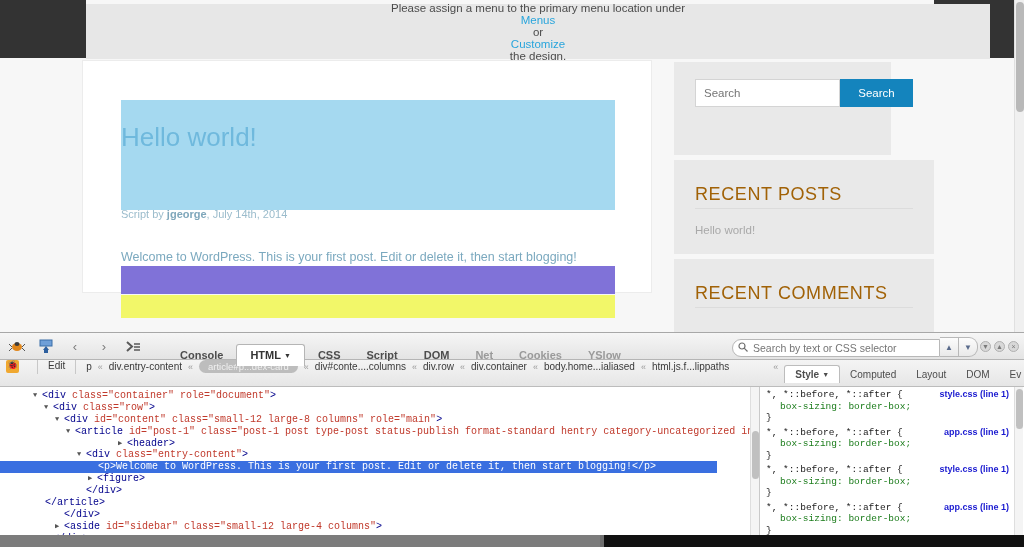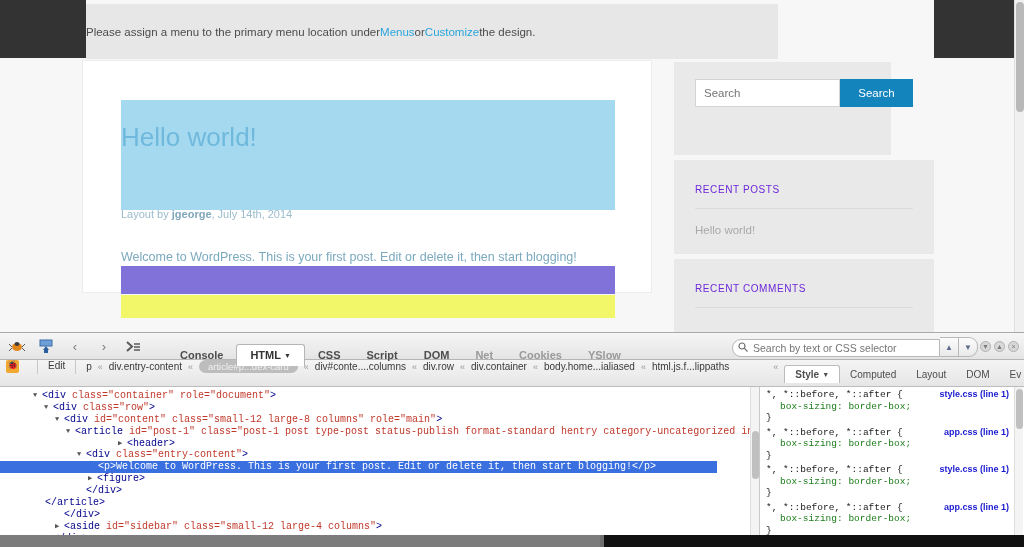--- a/index.html
+++ b/index.html
@@ -15,23 +15,23 @@
     position:absolute; left:0; top:0; width:1024px; height:332px;
     background:#f7f7f7; overflow:hidden;
   }
   .dark-bar {
     position:absolute; top:0; height:58px; background:#333333;
   }
   .dark-left  { left:0;   width:86px; }
   .dark-right { left:934px; width:82px; }
 
   #notice {
-    position:absolute; left:86px; top:4px; width:692px; height:55px;
-    background:#e7e7e7; display:flex; align-items:center; 
-    font-size:11.5px; color:#4c4c4c;
+    position:absolute; left:86px; top:4px; width:904px; height:55px;
+    background:#e7e7e7; display:flex; align-items:center; justify-content:center;
+    font-size:11.5px; color:#4c4c4c;flex-direction:column;
   }
   #notice a { color:#29a5dc; text-decoration:none; }
 
   
   #content-card {
     position:absolute; left:82px; top:60px; width:570px; height:233px;
     background:#ffffff; border:1px solid #ececec;
   }
   #entry-highlight {
     position:absolute; left:38px; top:39px; width:494px; height:110px;
@@ -72,22 +72,22 @@
     font-size:11.5px; color:#9b9b9b; padding:0 8px; outline:none;
     font-family:"Liberation Sans", sans-serif;
   }
   #search-button {
     width:73px; height:28px; background:#1484bd; color:#fff; border:none;
     font-size:11.5px; cursor:pointer; font-family:"Liberation Sans", sans-serif;
   }
   #widget-posts { top:160px; width:260px; height:94px; }
   #widget-comments { top:259px; width:260px; height:74px; }
   .widget-title {
-    position:absolute; left:21px; top:24px; font-size:10px;
-    color:#6d28d9; letter-spacing:0.6px;
+    position:absolute; left:21px; top:24px; font-size:18px;
+    color:#a16207; letter-spacing:0.6px;
   }
   .widget-rule {
     position:absolute; left:21px; top:48px; width:218px; height:1px;
     background:#dcdcdc;
   }
   .widget-link {
     position:absolute; left:21px; top:64px; font-size:11.5px; color:#a9a9a9;
   }
 
   #page-scrollbar {
@@ -268,21 +268,21 @@
       <a href="#">Menus</a>
       <span> or </span>
       <a href="#">Customize</a>
       <span> the design.</span>
   </div>
 
   <div id="content-card">
     <div id="entry-highlight"></div>
     <h1 id="entry-title">Hello world!</h1>
     <div id="entry-meta">
-      <span>Layout by </span><b>jgeorge</b><span>, July 14th, 2014</span>
+      <span>Script by </span><b>jgeorge</b><span>, July 14th, 2014</span>
     </div>
     <p id="entry-para">Welcome to WordPress. This is your first post. Edit or delete it, then start blogging!</p>
     <div id="bar-purple"></div>
     <div id="bar-yellow"></div>
   </div>
 
   <div class="widget" id="widget-search">
     <div id="search-row">
       <input id="search-input" type="text" placeholder="Search" style="">
       <button id="search-button">Search</button>

